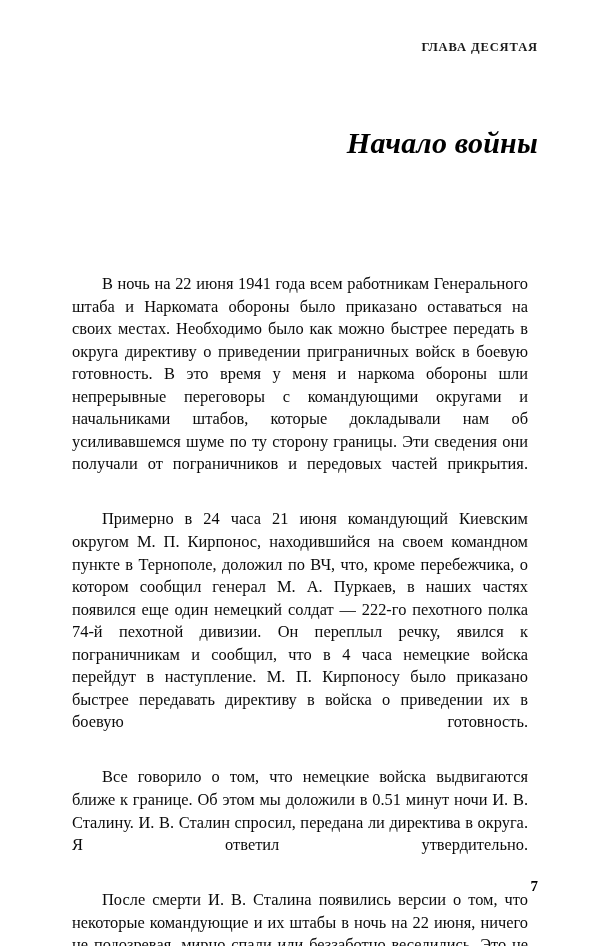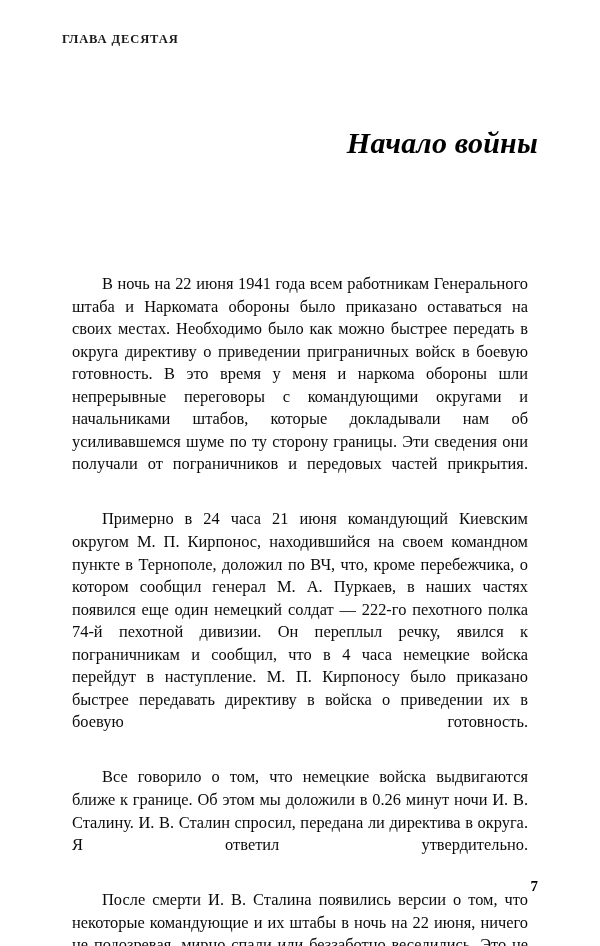--- a/index.html
+++ b/index.html
@@ -20,23 +20,24 @@
   .page {
     position: absolute;
     inset: 0;
     width: 600px;
     height: 946px;
   }
 
   
   .running-head {
     position: absolute;
-    top: 32px;
+    top: 40px;
     left: 62px;
     width: 476px;
+    text-align: right;
     font-size: 12.5px;
     letter-spacing: 0.9px;
     font-weight: 700;
     color: #1a1a1a;
     white-space: nowrap;
   }
 
   
   .chapter-title {
     position: absolute;
@@ -94,20 +95,20 @@
 
 <div class="page">
 
   <div class="running-head">ГЛАВА ДЕСЯТАЯ</div>
 
   <h1 class="chapter-title">Начало войны</h1>
 
   <div class="body-text">
     <p>В ночь на 22 июня 1941 года всем работникам Генерального штаба и Наркомата обороны было приказано оставаться на своих местах. Необходимо было как можно быстрее передать в округа директиву о приведении приграничных войск в боевую готовность. В это время у меня и наркома обороны шли непрерывные переговоры с командующими округами и начальниками штабов, которые докладывали нам об усиливавшемся шуме по ту сторону границы. Эти сведения они получали от пограничников и передовых частей прикрытия.</p>
     <p>Примерно в 24 часа 21 июня командующий Киевским округом М. П. Кирпонос, находившийся на своем командном пункте в Тернополе, доложил по ВЧ, что, кроме перебежчика, о котором сообщил генерал М. А. Пуркаев, в наших частях появился еще один немецкий солдат — 222-го пехотного полка 74-й пехотной дивизии. Он переплыл речку, явился к пограничникам и сообщил, что в 4 часа немецкие войска перейдут в наступление. М. П. Кирпоносу было приказано быстрее передавать директиву в войска о приведении их в боевую готовность.</p>
-    <p>Все говорило о том, что немецкие войска выдвигаются ближе к границе. Об этом мы доложили в 0.26 минут ночи И. В. Сталину. И. В. Сталин спросил, передана ли директива в округа. Я ответил утвердительно.</p>
+    <p>Все говорило о том, что немецкие войска выдвигаются ближе к границе. Об этом мы доложили в 0.51 минут ночи И. В. Сталину. И. В. Сталин спросил, передана ли директива в округа. Я ответил утвердительно.</p>
     <p>После смерти И. В. Сталина появились версии о том, что некоторые командующие и их штабы в ночь на 22 июня, ничего не подозревая, мирно спали или беззаботно веселились. Это не соответствует действительности. Последняя мирная ночь была совершенно иной.</p>
 
   </div>
 
   <div class="folio">7</div>
 
 </div>
 
 </body></html>

